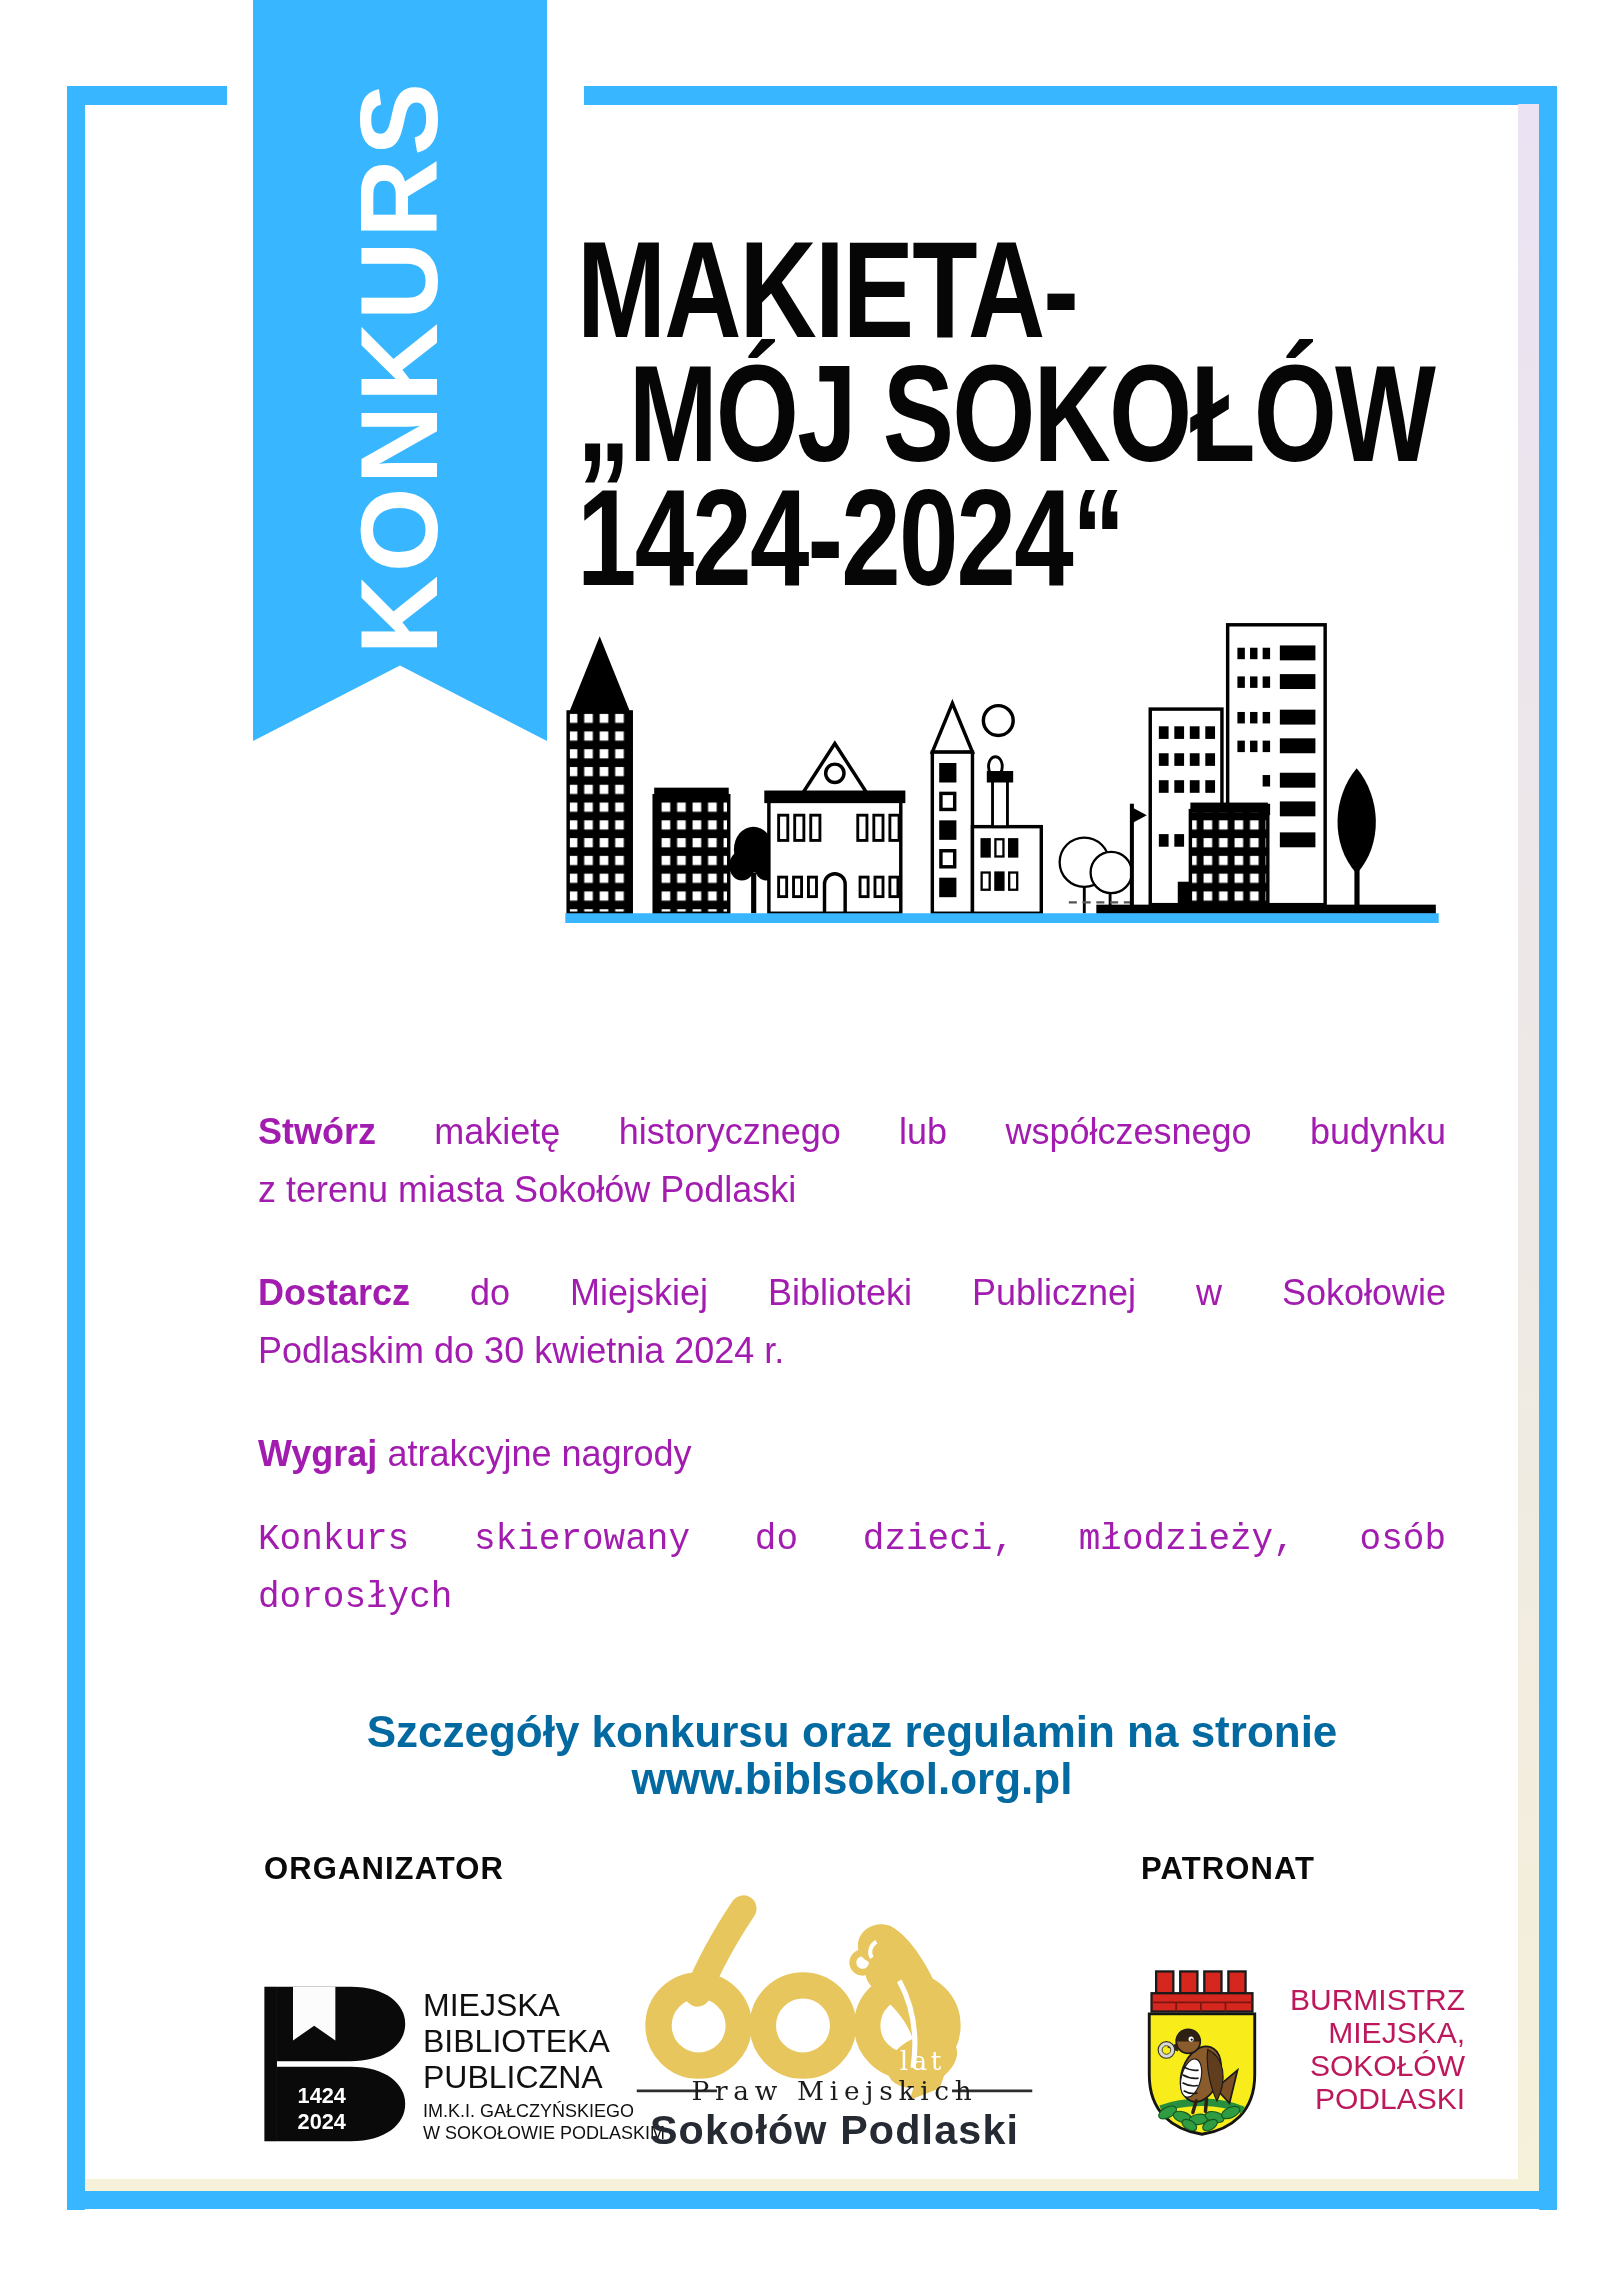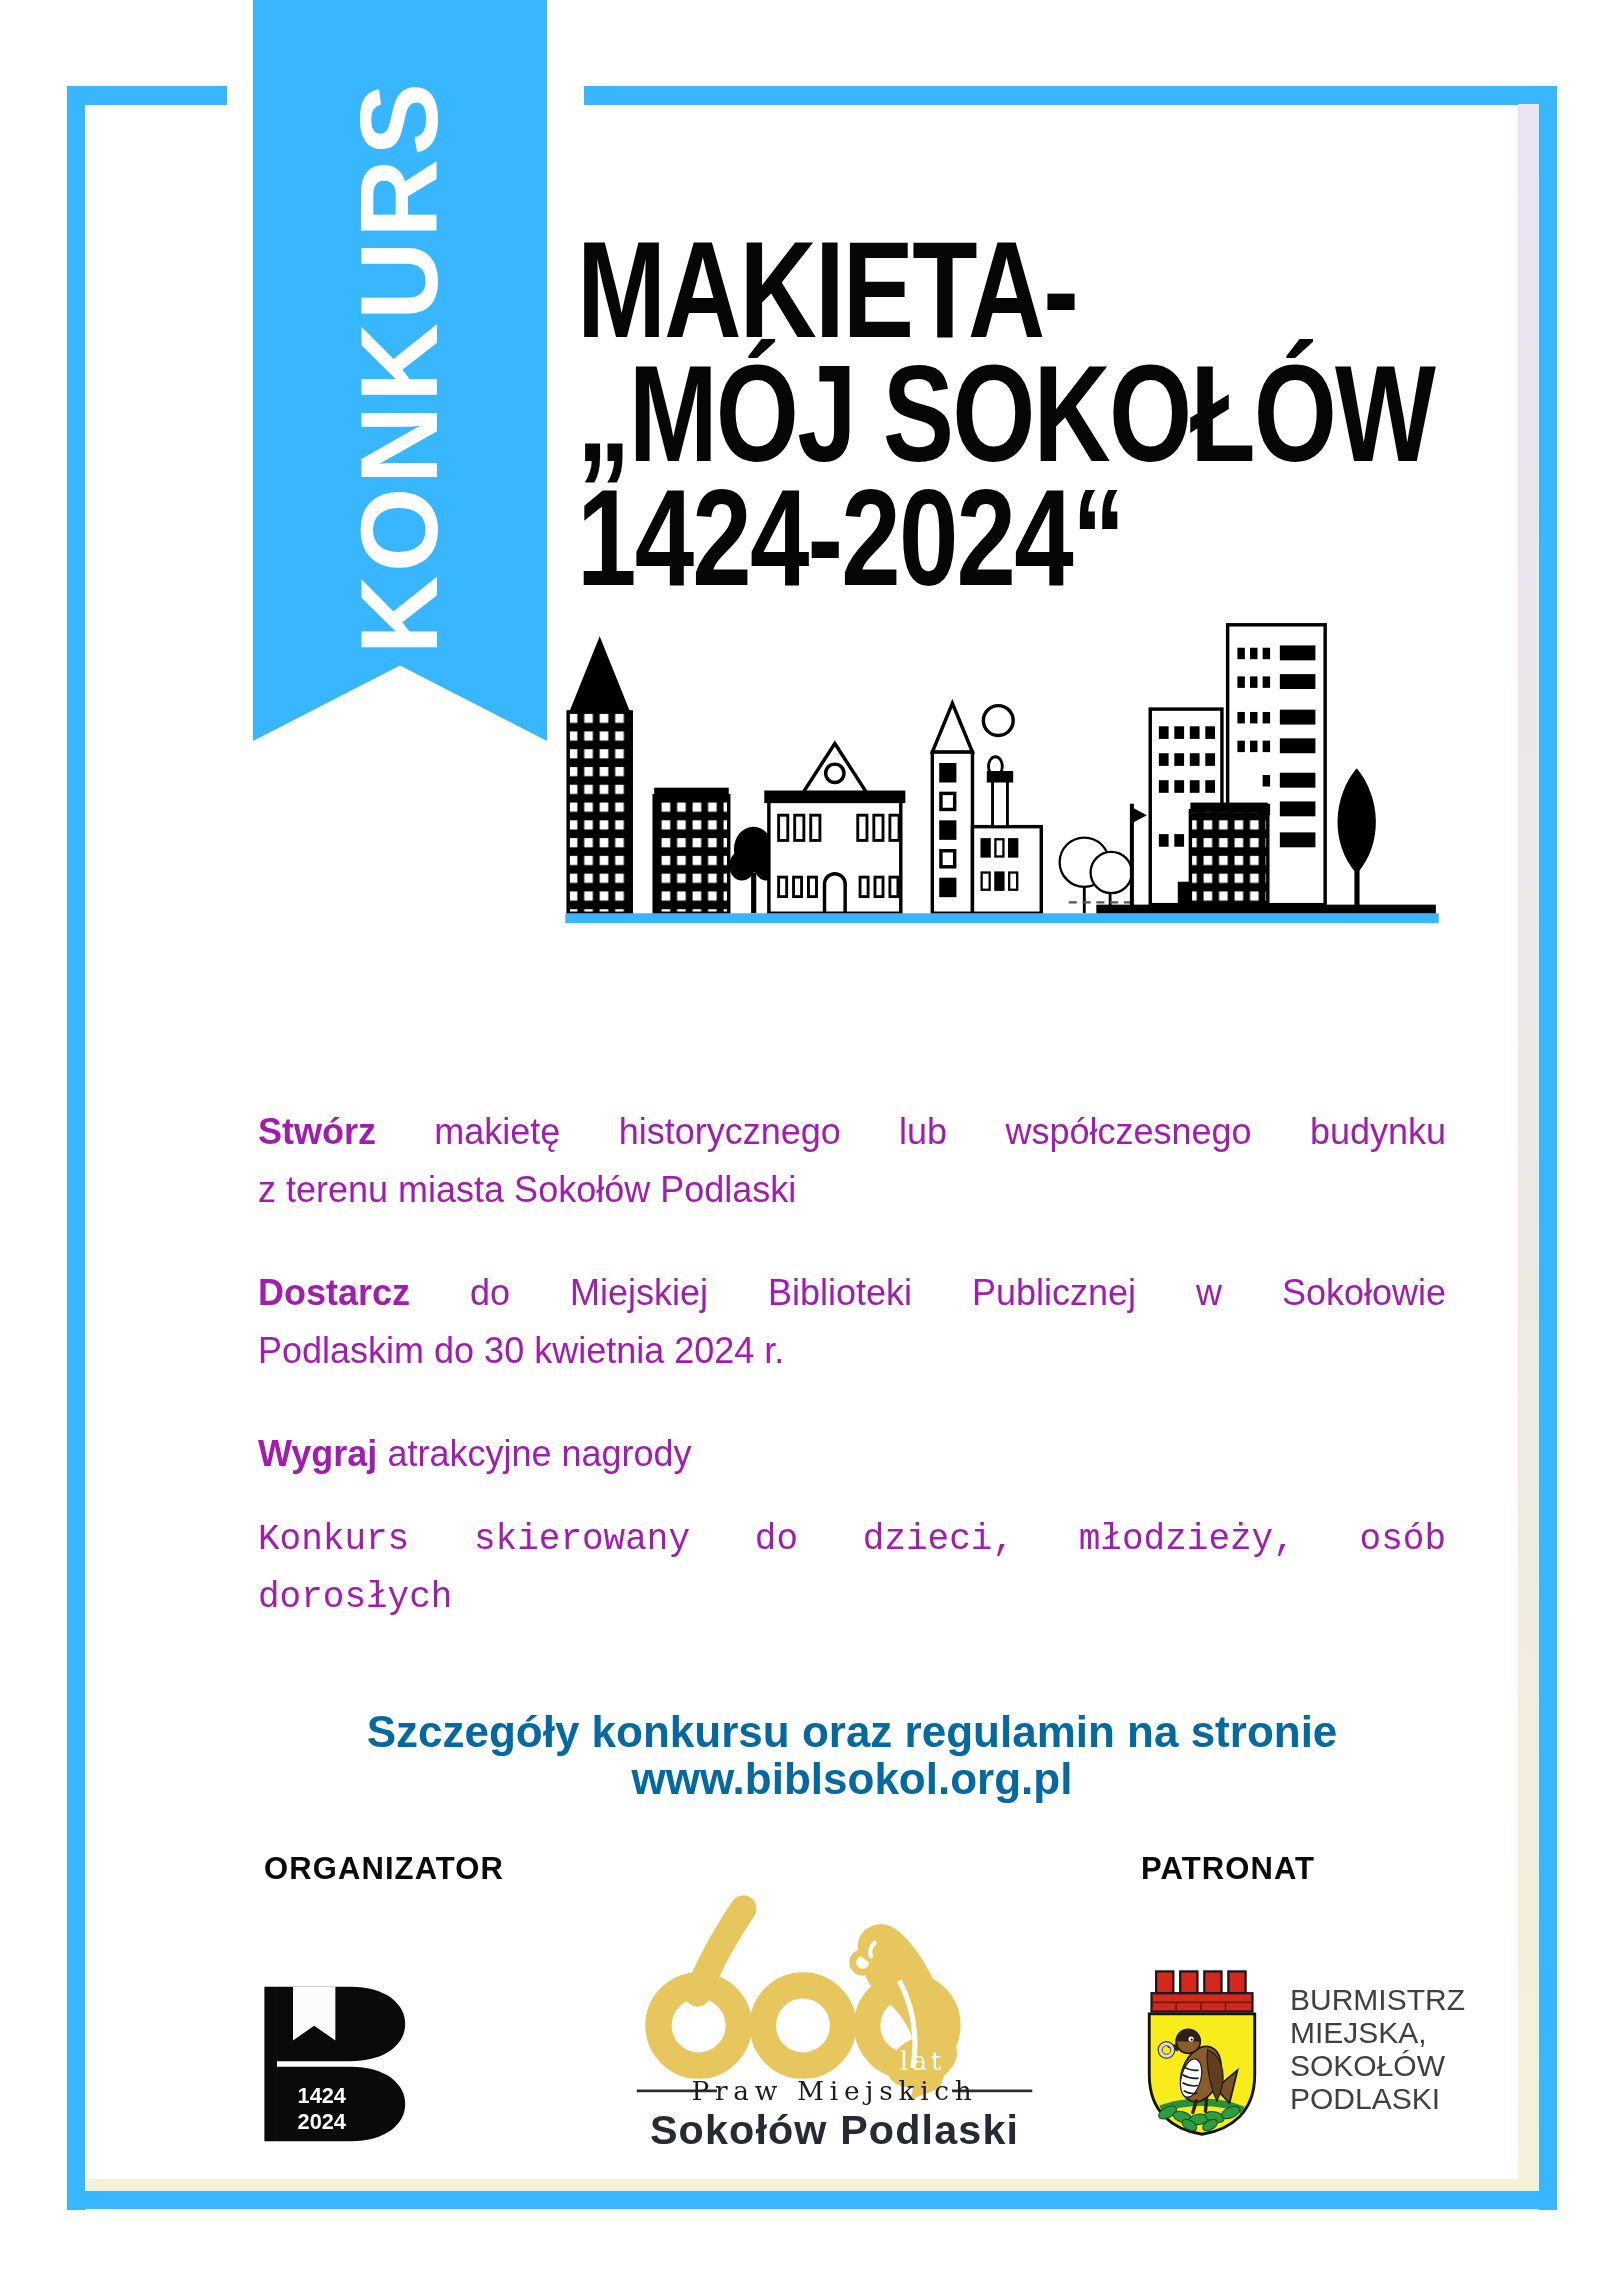--- a/index.html
+++ b/index.html
@@ -41,21 +41,21 @@
   .section-heading{position:absolute;font-size:31px;font-weight:700;letter-spacing:1.1px;color:#0a0a0a;}
   .heading-org{left:264px;top:1851px;}
   .heading-patron{left:1141px;top:1851px;}
   .library-logo{position:absolute;left:264px;top:1981px;}
   .org-text{position:absolute;left:423px;top:1987px;}
   .org-name{font-size:32px;line-height:36px;font-weight:400;letter-spacing:0;color:#101010;}
   .org-sub{font-size:18px;line-height:22.4px;font-weight:400;color:#101010;margin-top:4.6px;}
   .anniversary{position:absolute;left:631px;top:1889px;}
   .coat{position:absolute;left:1132px;top:1968px;}
   .patron-text{position:absolute;left:1290px;top:1983px;}
-  .patron-line{font-size:30px;line-height:33px;font-weight:400;color:#404040;}
+  .patron-line{font-size:30px;line-height:33px;font-weight:400;color:#be185d;text-align:right;}
 </style>
 </head>
 <body>
 
 <div class="page">
 
   <div class="frame frame-top-left"></div>
   <div class="frame frame-top-right"></div>
   <div class="frame frame-left"></div>
   <div class="frame frame-right"></div>
@@ -236,20 +236,29 @@
   <div class="section-heading heading-patron">PATRONAT</div>
 
   <svg class="library-logo" width="145" height="166" viewBox="0 0 252 290">
     <rect x="0" y="10" width="22" height="270" fill="#0a0a0a"></rect>
     <path d="M22,10 H150 C214,10 246,41 246,75 C246,109 214,140 150,140 H22 Z" fill="#0a0a0a"></path>
     <path d="M22,150 H150 C214,150 246,181 246,215 C246,249 214,280 150,280 H22 Z" fill="#0a0a0a"></path>
     <polygon points="50,10 124,10 124,104 87,78 50,104" fill="#fcfcfc"></polygon>
     <text x="58" y="214" font-size="38" font-weight="bold" fill="#ffffff" font-family="Liberation Sans, sans-serif">1424</text>
     <text x="58" y="258" font-size="38" font-weight="bold" fill="#ffffff" font-family="Liberation Sans, sans-serif">2024</text>
   </svg>
+  <div class="org-text">
+    <div class="org-name">MIEJSKA</div>
+    <div class="org-name">BIBLIOTEKA</div>
+    <div class="org-name">PUBLICZNA</div>
+    <div class="org-sub">
+      <div>IM.K.I. GAŁCZYŃSKIEGO</div>
+      <div>W SOKOŁOWIE PODLASKIM</div>
+    </div>
+  </div>
 
   <svg class="anniversary" width="407" height="265" viewBox="0 0 710 462">
     <g fill="none" stroke="#e8c65e" stroke-width="46">
       <path d="M196,34 C168,76 136,132 116,182" stroke-linecap="round"></path>
       <circle cx="118" cy="238" r="70"></circle>
       <circle cx="300" cy="238" r="70"></circle>
       <circle cx="482" cy="238" r="70"></circle>
     </g>
     <g>
       <ellipse cx="508" cy="300" rx="64" ry="42" transform="rotate(-24 508 300)" fill="#e8c65e"></ellipse>

